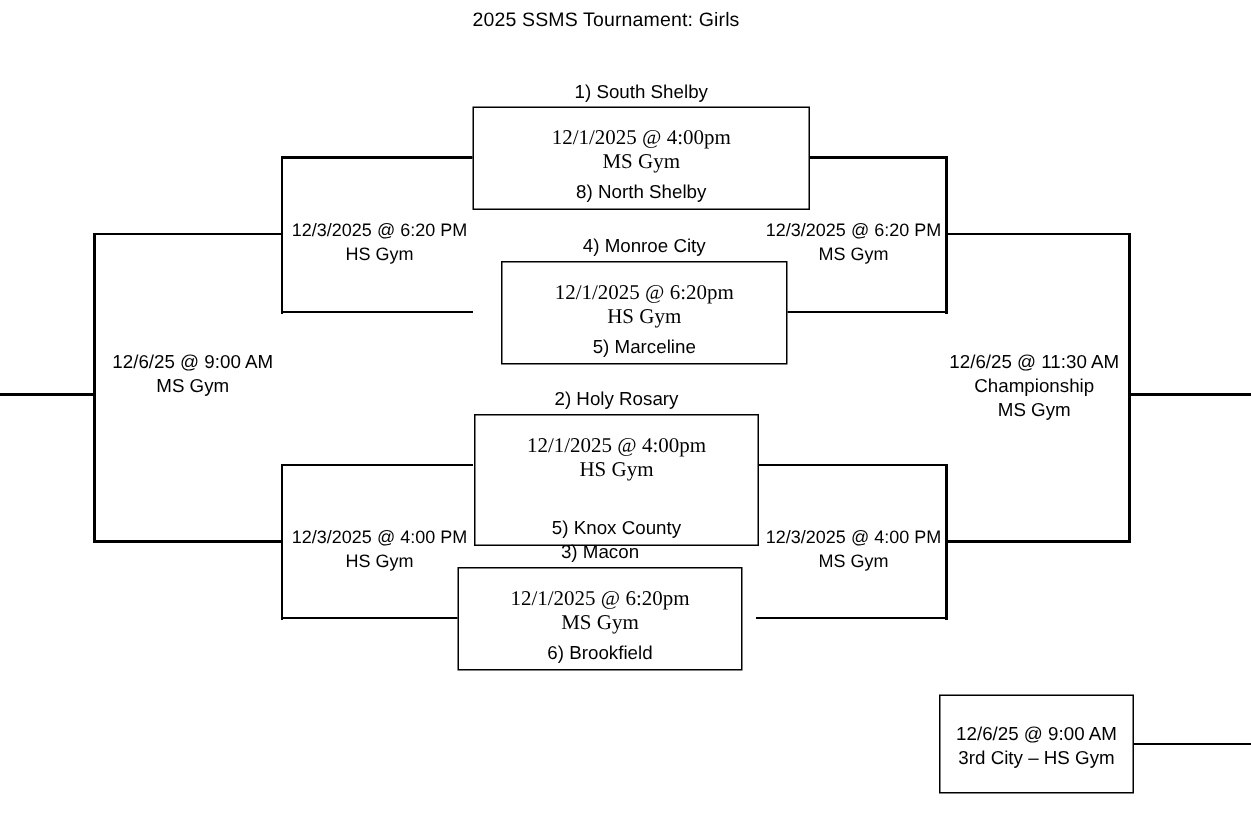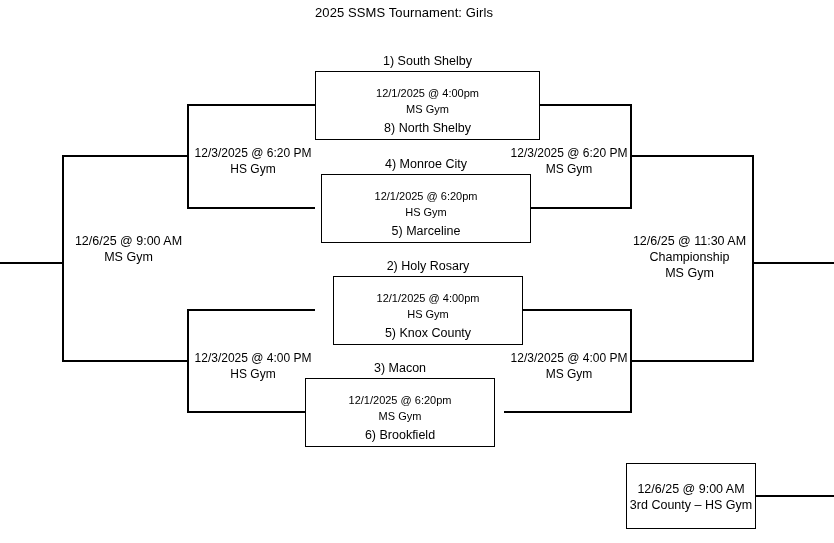--- a/index.html
+++ b/index.html
@@ -66,23 +66,24 @@
     height: 100%;
     border: 1.6px solid #000000;
     box-sizing: border-box;
     background: #ffffff;
   }
   .game .meta {
     position: absolute;
     left: 0;
     top: 14px;
     width: 100%;
-    font-size: 11px;
+    font-size: 14px;
     line-height: 16px;
     white-space: nowrap;
+    font-family: Liberation Serif, serif;
   }
   
   .match-label {
     position: absolute;
     text-align: center;
     font-size: 12px;
     line-height: 15.5px;
     white-space: nowrap;
   }
   .match-label.wide {
@@ -165,31 +166,31 @@
   <div class="game" id="game-1" style="left:315px; top:71px; width:225px; height:69px;">
     <div class="box"></div>
     <div class="seed-top">1) South Shelby</div>
     <div class="meta">
       <div>12/1/2025 @ 4:00pm</div>
       <div>MS Gym</div>
     </div>
     <div class="seed-bottom">8) North Shelby</div>
   </div>
 
-  <div class="game" id="game-2" style="left:321px; top:174px; width:210px; height:69px;">
+  <div class="game" id="game-2" style="left:334px; top:174px; width:191px; height:69px;">
     <div class="box"></div>
     <div class="seed-top">4) Monroe City</div>
     <div class="meta">
       <div>12/1/2025 @ 6:20pm</div>
       <div>HS Gym</div>
     </div>
     <div class="seed-bottom">5) Marceline</div>
   </div>
 
-  <div class="game" id="game-3" style="left:333px; top:276px; width:190px; height:69px;">
+  <div class="game" id="game-3" style="left:316px; top:276px; width:190px; height:88px;">
     <div class="box"></div>
     <div class="seed-top">2) Holy Rosary</div>
     <div class="meta">
       <div>12/1/2025 @ 4:00pm</div>
       <div>HS Gym</div>
     </div>
     <div class="seed-bottom">5) Knox County</div>
   </div>
 
   <div class="game" id="game-4" style="left:305px; top:378px; width:190px; height:69px;">
@@ -229,16 +230,16 @@
 
   <div class="match-label wide" style="left:627px; top:233px; width:125px;">
     <div>12/6/25 @ 11:30 AM</div>
     <div>Championship</div>
     <div>MS Gym</div>
   </div>
 
   <div id="third-place-box"></div>
   <div id="third-place-text">
     <div>12/6/25 @ 9:00 AM</div>
-    <div>3rd County – HS Gym</div>
+    <div>3rd City – HS Gym</div>
   </div>
 
 </div>
 
 </body></html>

